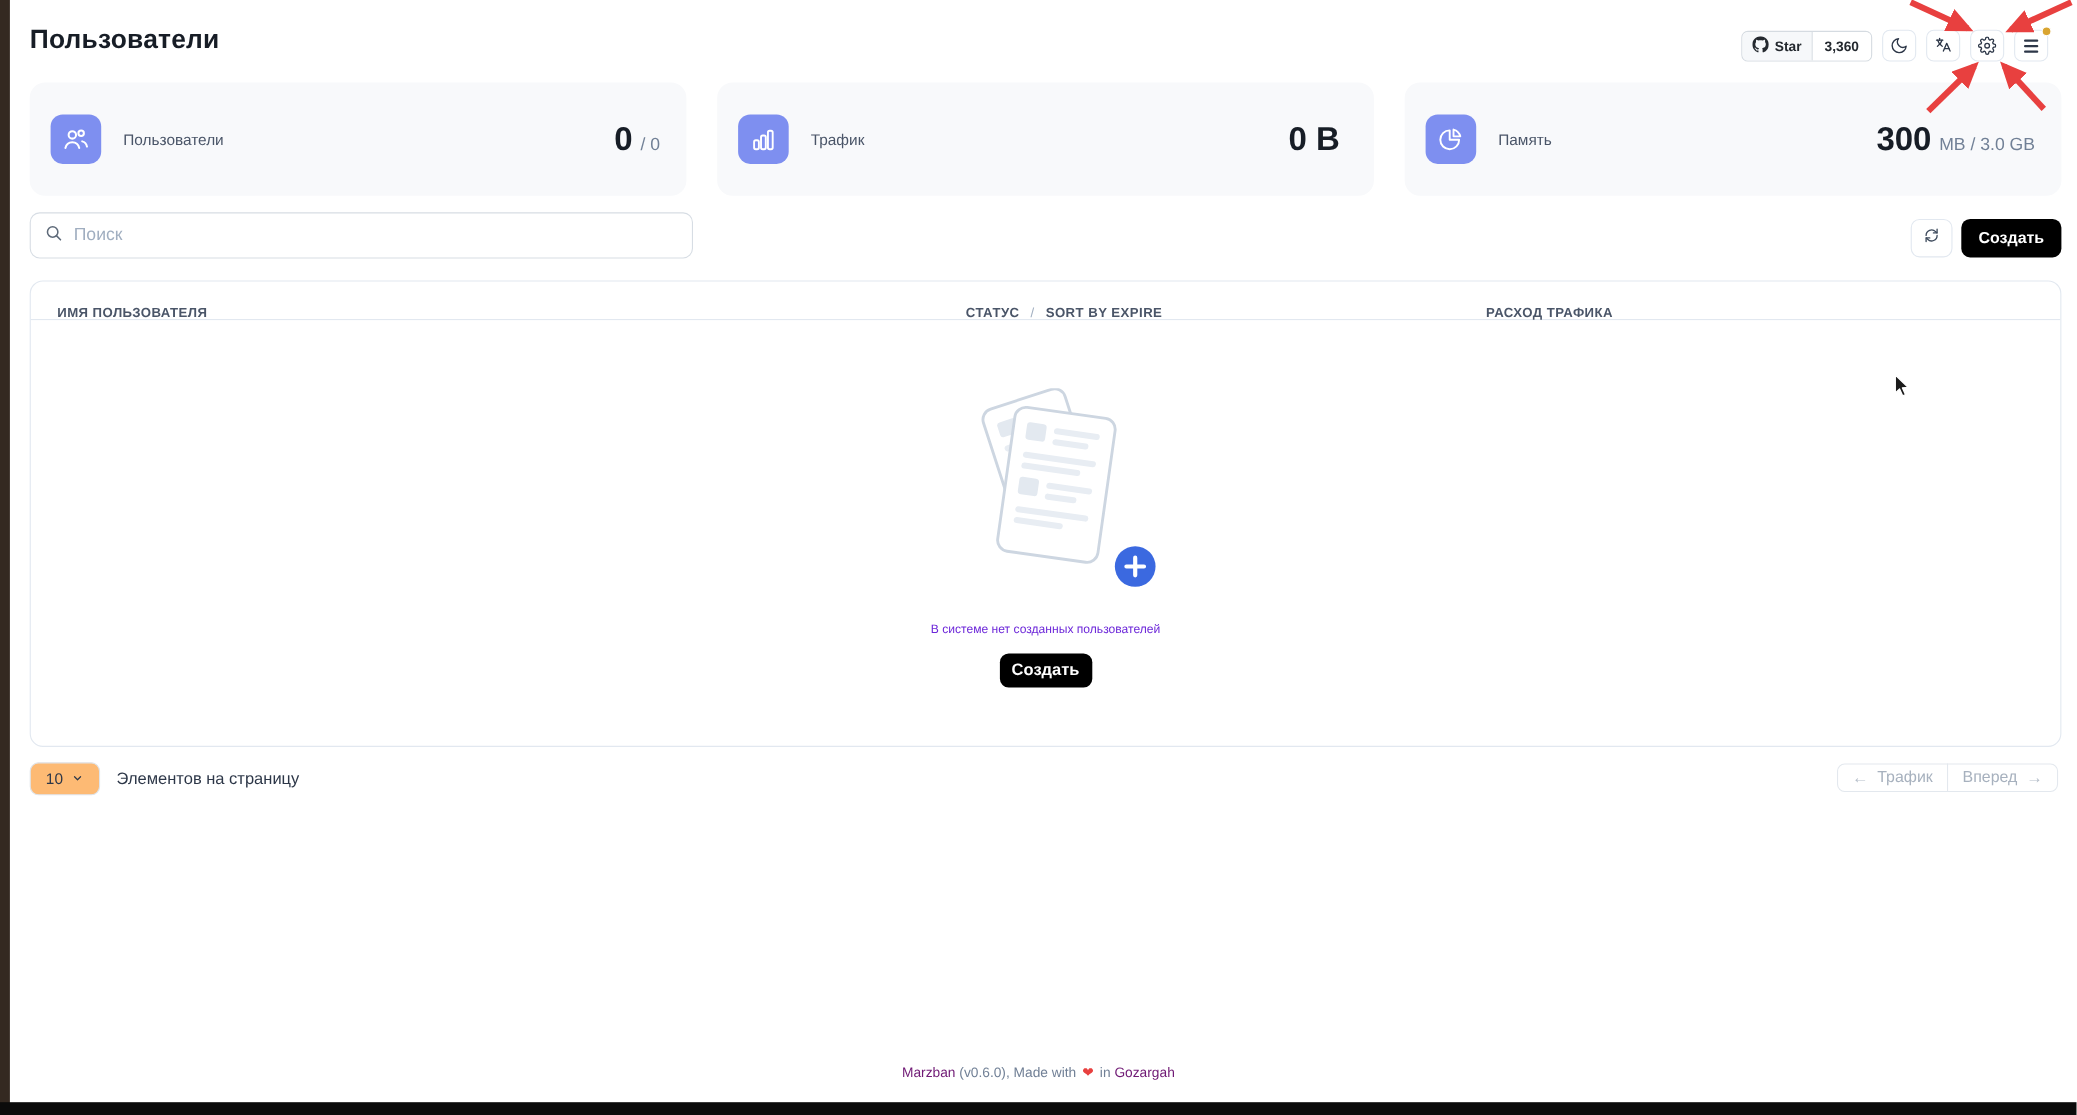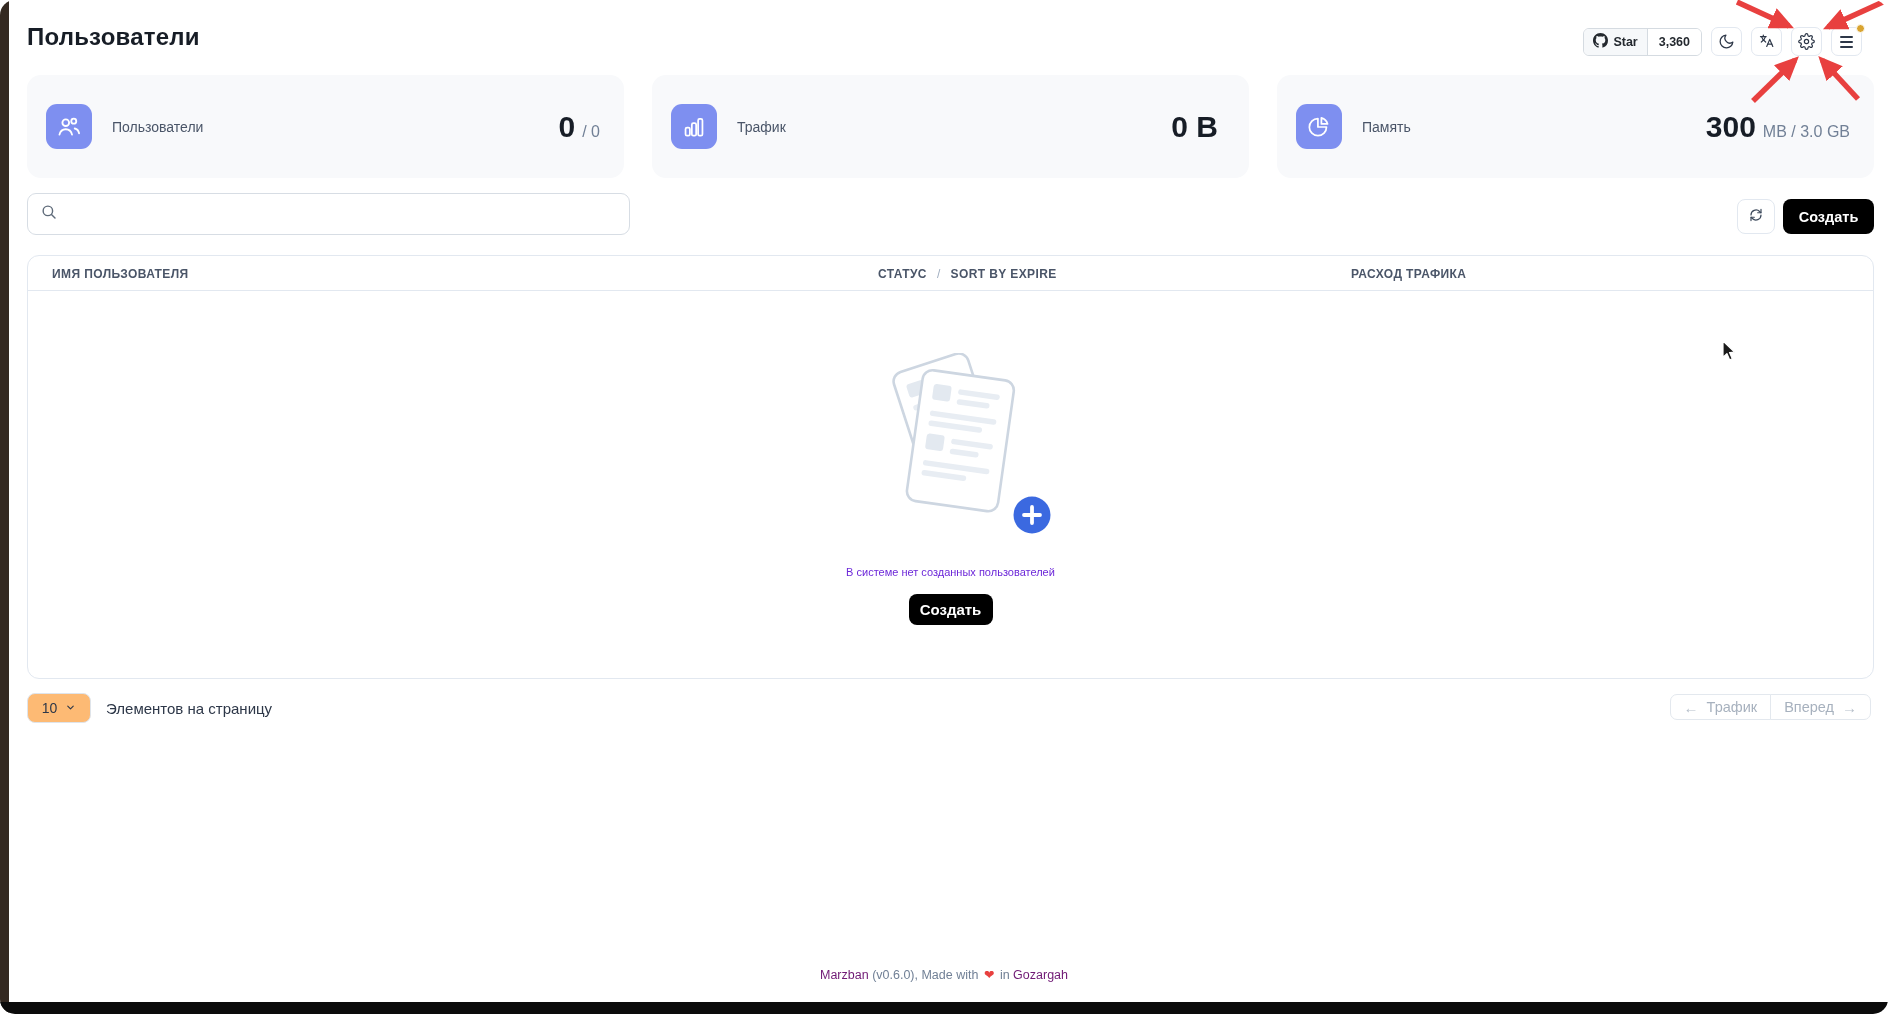--- a/index.html
+++ b/index.html
@@ -1,20 +1,20 @@
 <!DOCTYPE html>
 <html><head>
 <meta charset="utf-8">
 <style>
   * { box-sizing: border-box; margin: 0; padding: 0; }
   html,body { background:#ffffff; }
   .page {
     position: relative; width: 1888px; height: 1014px;
     background: #ffffff; overflow: hidden;
-    font-family: "Liberation Sans", sans-serif; color:#1A202C;border-radius:15px;
+    font-family: "Liberation Sans", sans-serif; color:#1A202C;
   }
   .left-strip { position:absolute; left:0; top:0; width:9px; height:1014px; background:#342921; }
   .bottom-strip { position:absolute; left:0; top:1002px; width:1888px; height:12px; background:#0b0b0b; }
 
   .page-title { position:absolute; left:27px; top:23px; font-size:24px; font-weight:700; color:#171D26; letter-spacing:.2px; }
 
   
   .top-controls { position:absolute; top:27px; right:26px; height:29px; display:flex; align-items:center; gap:9px; }
   .gh-btn { display:flex; height:28px; border:1px solid #D5DBE1; border-radius:6px; overflow:hidden; font-size:12.5px; cursor:pointer; background:#fff; }
   .gh-star { display:flex; align-items:center; gap:5px; padding:0 9px; background:#F6F8FA; border-right:1px solid #D5DBE1; color:#24292F; font-weight:600; }
@@ -42,21 +42,21 @@
   .search-box input::placeholder { color:#A0AEC0; }
   .refresh-btn { position:absolute; left:1737px; top:199px; width:38px; height:35px; background:#fff;
                  border:1px solid #E2E8F0; border-radius:8px; display:flex; align-items:center; justify-content:center; cursor:pointer; }
   .btn-blue { background:#000000; color:#fff; border:none; border-radius:8px; font-weight:700; font-family:inherit; cursor:pointer; }
   .create-btn-top { position:absolute; left:1783px; top:199px; width:91px; height:35px; font-size:14.5px; }
 
   
   .table { position:absolute; left:27px; top:255px; width:1847px; height:424px; background:#fff;
            border:1px solid #E2E8F0; border-radius:12px; }
   .thead { position:relative; height:35px; border-bottom:1px solid #E2E8F0; }
-  .th { position:absolute; top:0; height:35px; display:flex; align-items:center; gap:10px;
+  .th { position:absolute; top:0; height:35px; display:flex; align-items:flex-end; gap:10px;
         font-size:12px; font-weight:700; letter-spacing:.4px; color:#4A5568; cursor:pointer; }
   .th .sep { color:#A0AEC0; font-weight:400; }
   .th-username { left:24px; }
   .th-status { left:850px; }
   .th-traffic { left:1323px; }
 
   .empty { position:absolute; left:0; top:35px; width:100%; display:flex; flex-direction:column; align-items:center; }
   .empty svg.illus { margin-top:62px; }
   .empty-msg { margin-top:18px; font-size:11px; font-weight:500; color:#6d28d9; }
   .create-btn-center { margin-top:16px; width:84px; height:31px; font-size:15px; }
@@ -191,20 +191,21 @@
     </div>
   </div>
 
   <div class="search-box">
     <span>
       <svg width="18" height="18" viewBox="0 0 24 24" fill="none" stroke="#5F6B7A" stroke-width="1.9" stroke-linecap="round">
           <circle cx="10.5" cy="10.5" r="6.3"></circle>
           <path d="M15.3 15.3 20 20"></path>
         </svg>
     </span>
+    <input type="text" placeholder="Поиск" style="">
   </div>
 
   <div class="refresh-btn">
     <span>
       <svg width="16" height="16" viewBox="0 0 24 24" fill="none" stroke="#3D4A5C" stroke-width="1.8" stroke-linecap="round" stroke-linejoin="round">
         <path d="M4.5 12a7.5 7.5 0 0 1 12.9-5.2l1.9 1.8"></path>
         <polyline points="19.5 3.6 19.5 8.6 14.5 8.6"></polyline>
         <path d="M19.5 12a7.5 7.5 0 0 1-12.9 5.2l-1.9-1.8"></path>
         <polyline points="4.5 20.4 4.5 15.4 9.5 15.4"></polyline>
       </svg>

